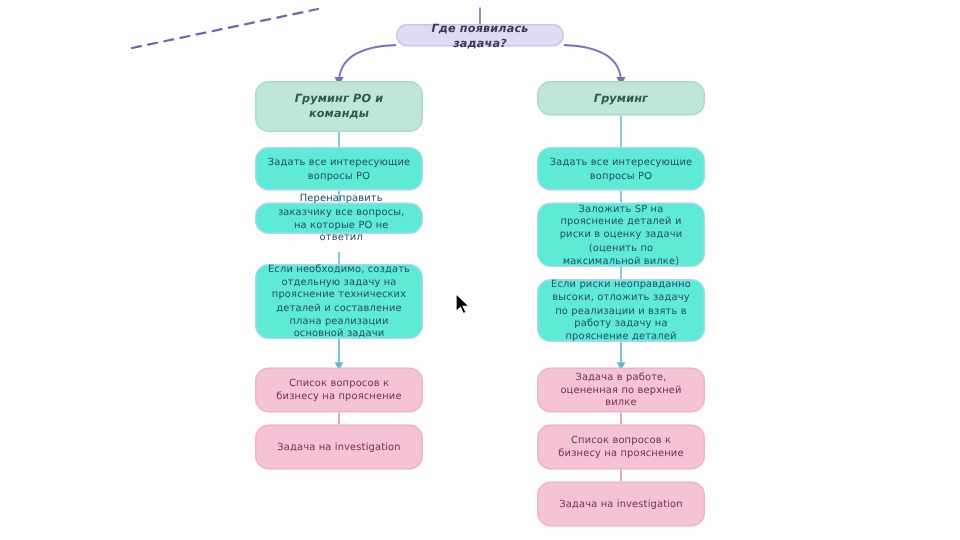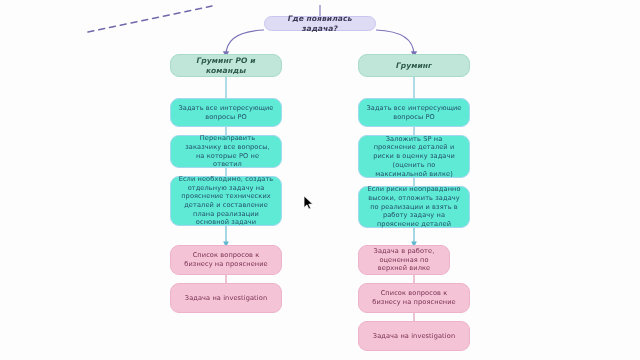--- a/index.html
+++ b/index.html
@@ -123,31 +123,31 @@
     <path d="M414,178 L414,186" stroke="#5fb9cf" stroke-width="1" fill="none"></path>
     <path d="M414,228 L414,245" stroke="#5fb9cf" stroke-width="1.1" fill="none" marker-end="url(#arrT)"></path>
     <path d="M414,275 L414,283" stroke="#d98aa8" stroke-width="1" fill="none"></path>
     <path d="M414,313 L414,321" stroke="#d98aa8" stroke-width="1" fill="none"></path>
   </svg>
 
   <div class="node n-root" style="left:264px; top:16px; width:112px; height:15px;">
     <span class="node-text">Где появилась задача?</span>
   </div>
 
-  <div class="node n-head" style="left:170px; top:54px; width:112px; height:23px;">
+  <div class="node n-head" style="left:170px; top:54px; width:112px; height:34px;">
     <span class="node-text">Груминг PO и команды</span>
   </div>
   <div class="node n-head" style="left:358px; top:54px; width:112px; height:23px;">
     <span class="node-text">Груминг</span>
   </div>
 
   <div class="node n-step" style="left:170px; top:98px; width:112px; height:29px;">
     <span class="node-text">Задать все интересующие вопросы PO</span>
   </div>
-  <div class="node n-step" style="left:170px; top:135px; width:112px; height:33px;padding-left:10px;">
+  <div class="node n-step" style="left:170px; top:135px; width:112px; height:21px;padding-left:10px;">
     <span class="node-text">Перенаправить заказчику все вопросы, на которые PO не ответил</span>
   </div>
   <div class="node n-step" style="left:170px; top:176px; width:112px; height:50px;">
     <span class="node-text">Если необходимо, создать отдельную задачу на прояснение технических деталей и составление плана реализации основной задачи</span>
   </div>
 
   <div class="node n-out" style="left:170px; top:245px; width:112px; height:30px;">
     <span class="node-text">Список вопросов к бизнесу на прояснение</span>
   </div>
   <div class="node n-out" style="left:170px; top:283px; width:112px; height:30px;">
@@ -157,21 +157,21 @@
   <div class="node n-step" style="left:358px; top:98px; width:112px; height:29px;">
     <span class="node-text">Задать все интересующие вопросы PO</span>
   </div>
   <div class="node n-step" style="left:358px; top:135px; width:112px; height:43px;">
     <span class="node-text">Заложить SP на прояснение деталей и риски в оценку задачи (оценить по максимальной вилке)</span>
   </div>
   <div class="node n-step" style="left:358px; top:186px; width:112px; height:42px;">
     <span class="node-text">Если риски неоправданно высоки, отложить задачу по реализации и взять в работу задачу на прояснение деталей</span>
   </div>
 
-  <div class="node n-out" style="left:358px; top:245px; width:92px; height:30px;">
+  <div class="node n-out" style="left:358px; top:245px; width:112px; height:30px;">
     <span class="node-text">Задача в работе, оцененная по верхней вилке</span>
   </div>
   <div class="node n-out" style="left:358px; top:283px; width:112px; height:30px;">
     <span class="node-text">Список вопросов к бизнесу на прояснение</span>
   </div>
   <div class="node n-out" style="left:358px; top:321px; width:112px; height:30px;">
     <span class="node-text">Задача на investigation</span>
   </div>
 
   <svg id="cursor" viewBox="0 0 12 18" xmlns="http://www.w3.org/2000/svg" style="left: 303px; top: 195px;">

